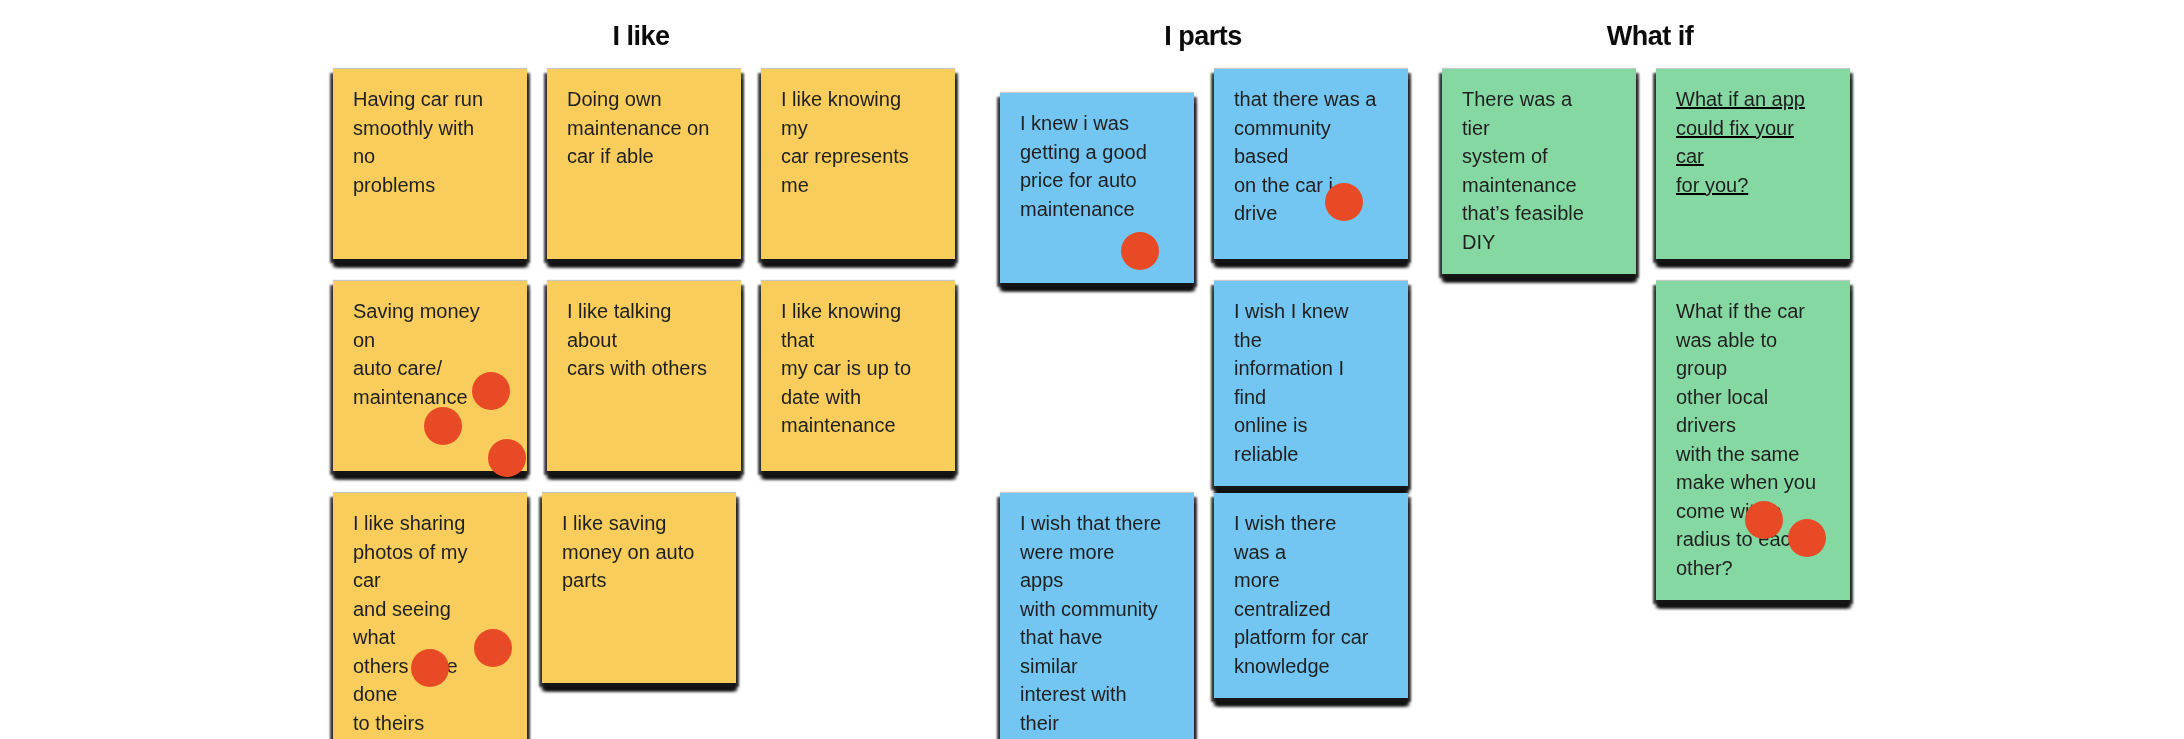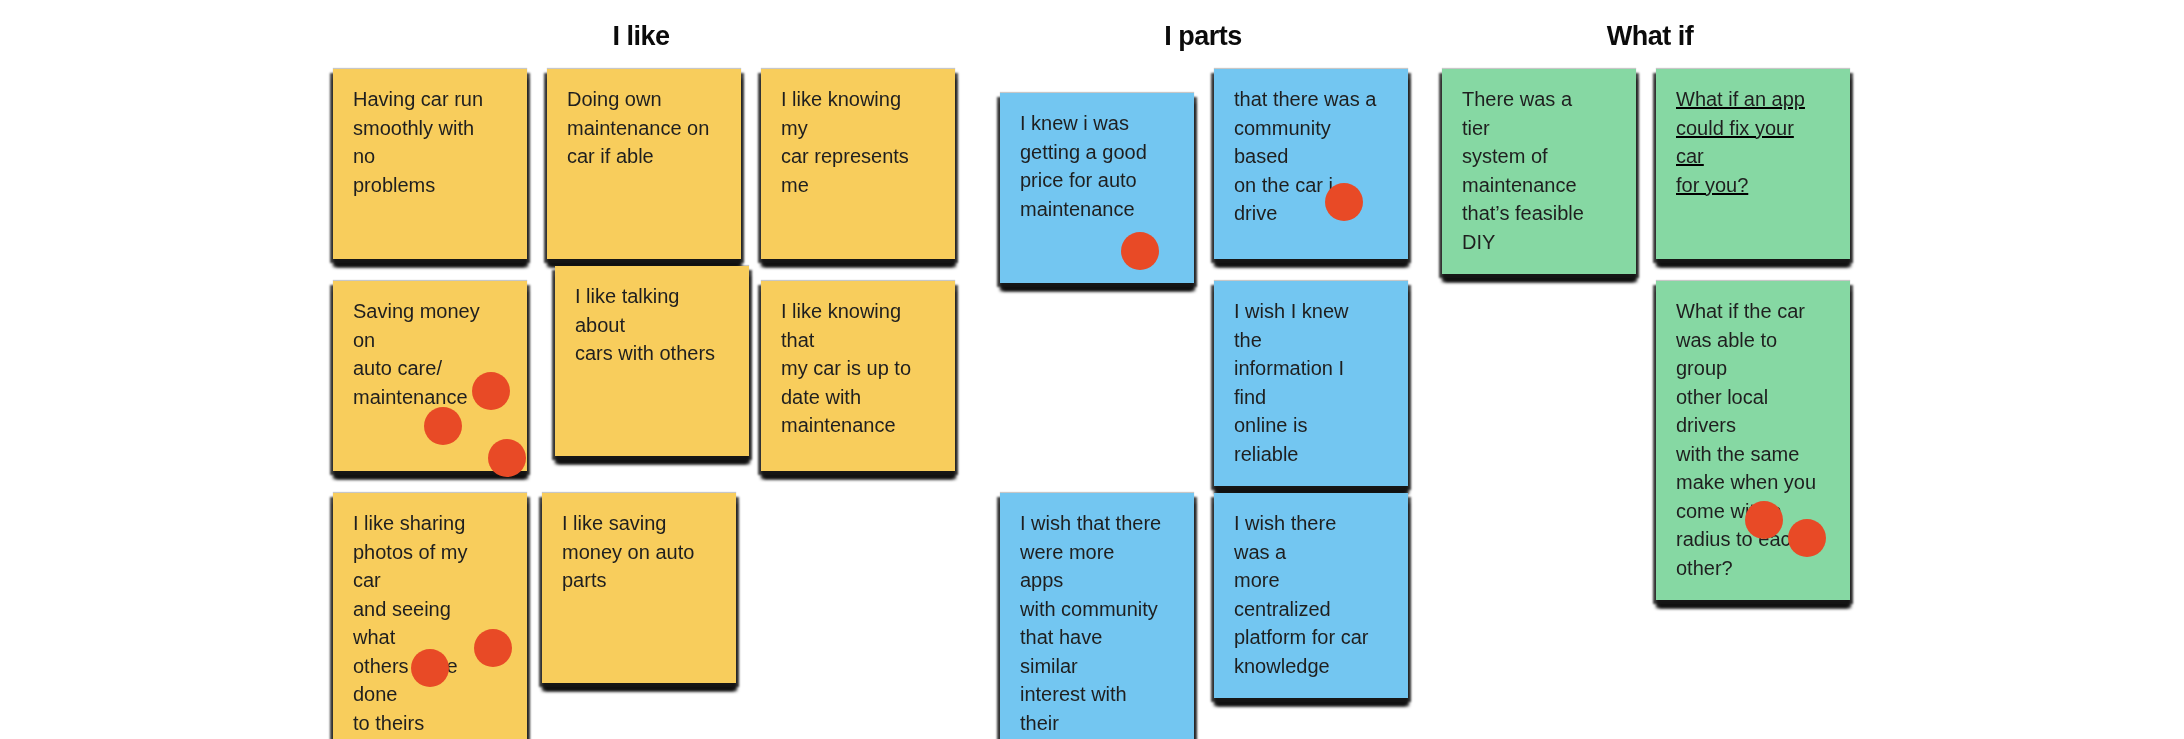--- a/index.html
+++ b/index.html
@@ -84,21 +84,21 @@
 me</div>
   </div>
     <div class="note c-yellow" style="left: 333px; top: 281px;">
     <div class="note-text">Saving money on
 auto care/
 maintenance</div>
   <span class="dot" style="left: 139px; top: 91px;"></span>
       <span class="dot" style="left: 91px; top: 126px;"></span>
       <span class="dot" style="left: 155px; top: 158px;"></span>
     </div>
-    <div class="note c-yellow" style="left: 547px; top: 266px; margin-left: 8px;">
+    <div class="note c-yellow" style="left: 547px; top: 281px;">
     <div class="note-text">I like talking about
 cars with others</div>
   </div>
     <div class="note c-yellow" style="left: 761px; top: 281px;">
     <div class="note-text">I like knowing that
 my car is up to
 date with
 maintenance</div>
   </div>
     <div class="note c-yellow" style="left: 333px; top: 493px;">

